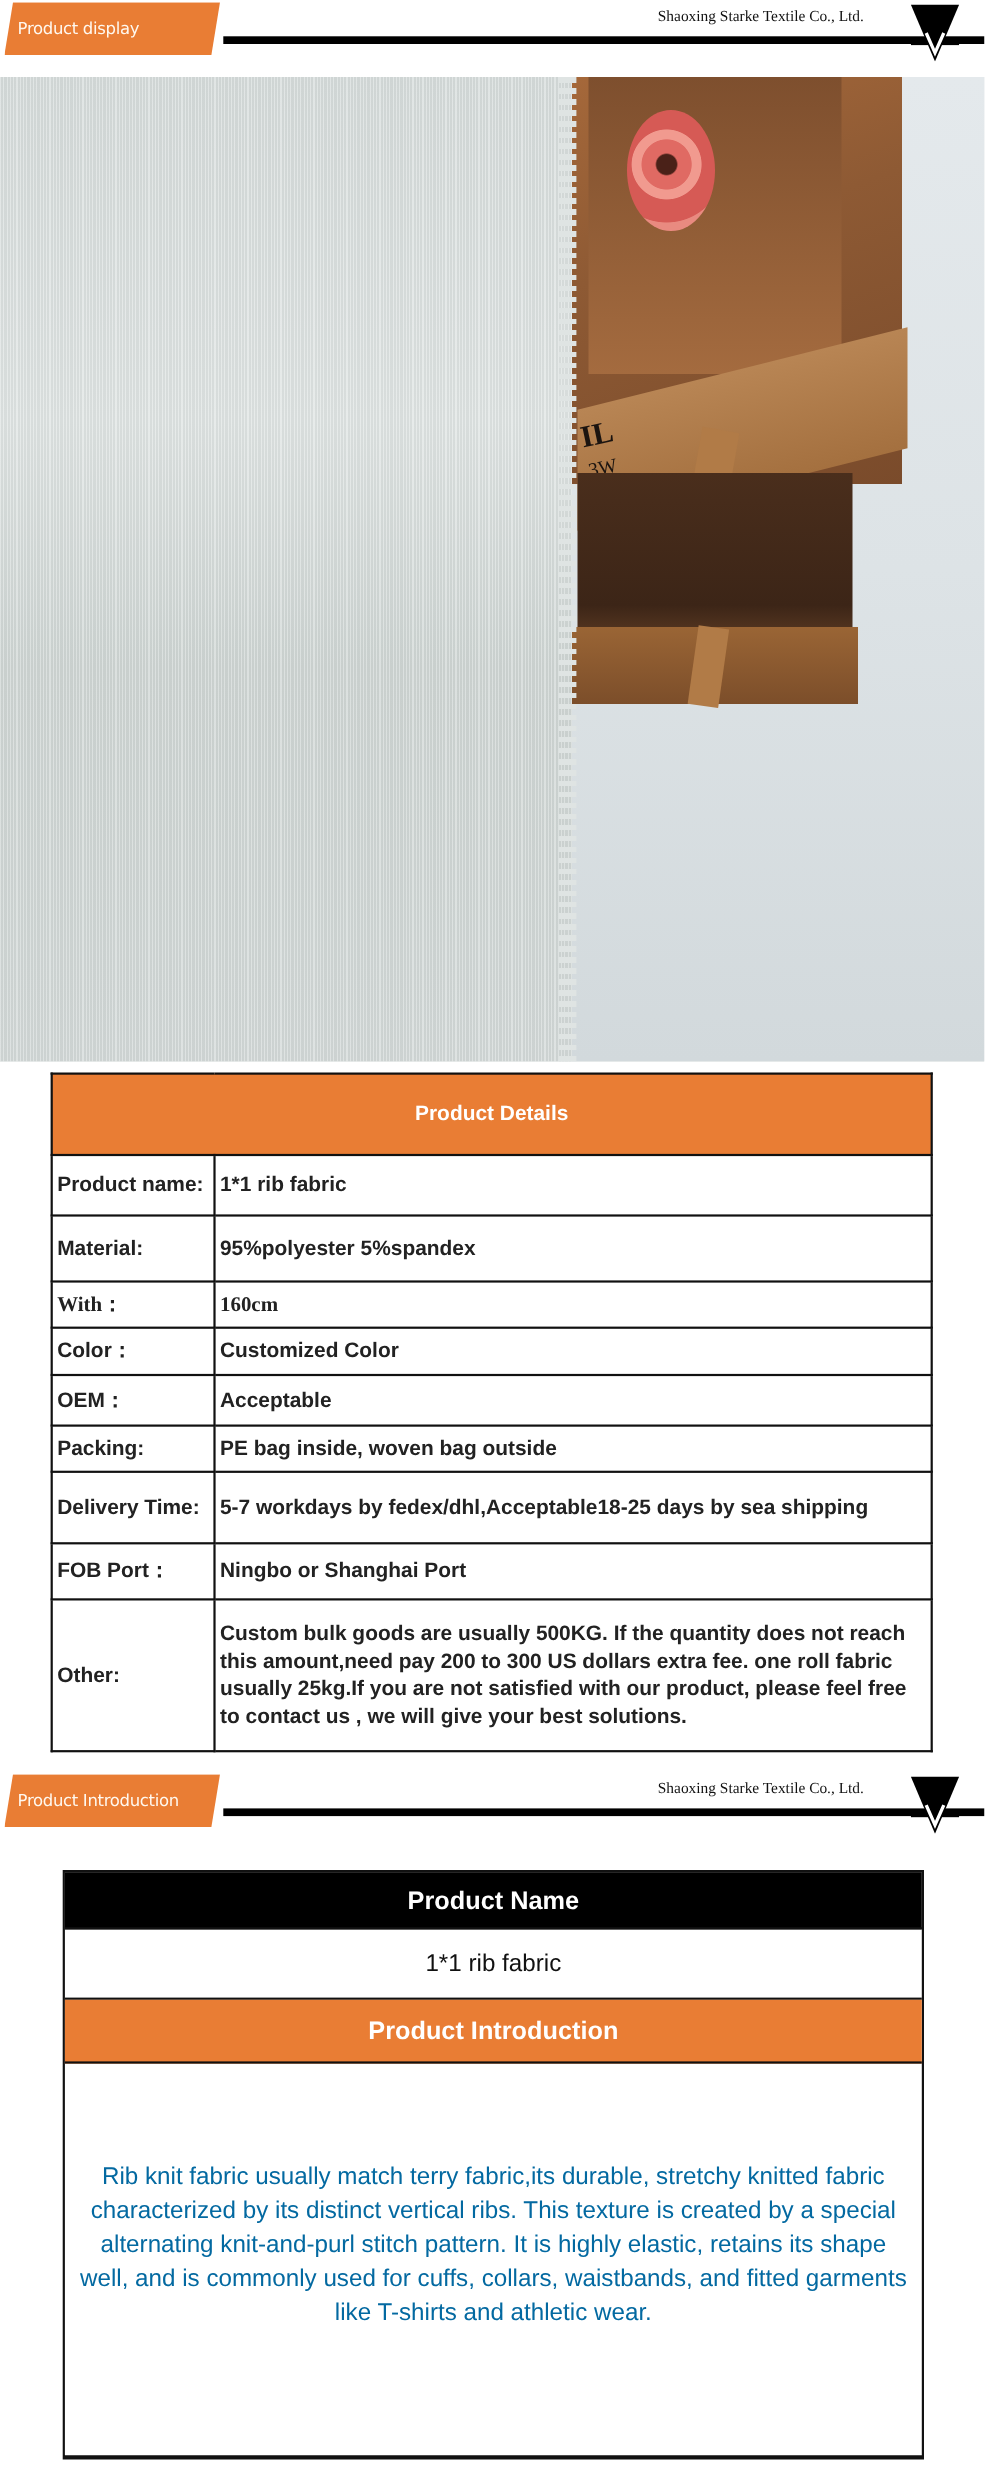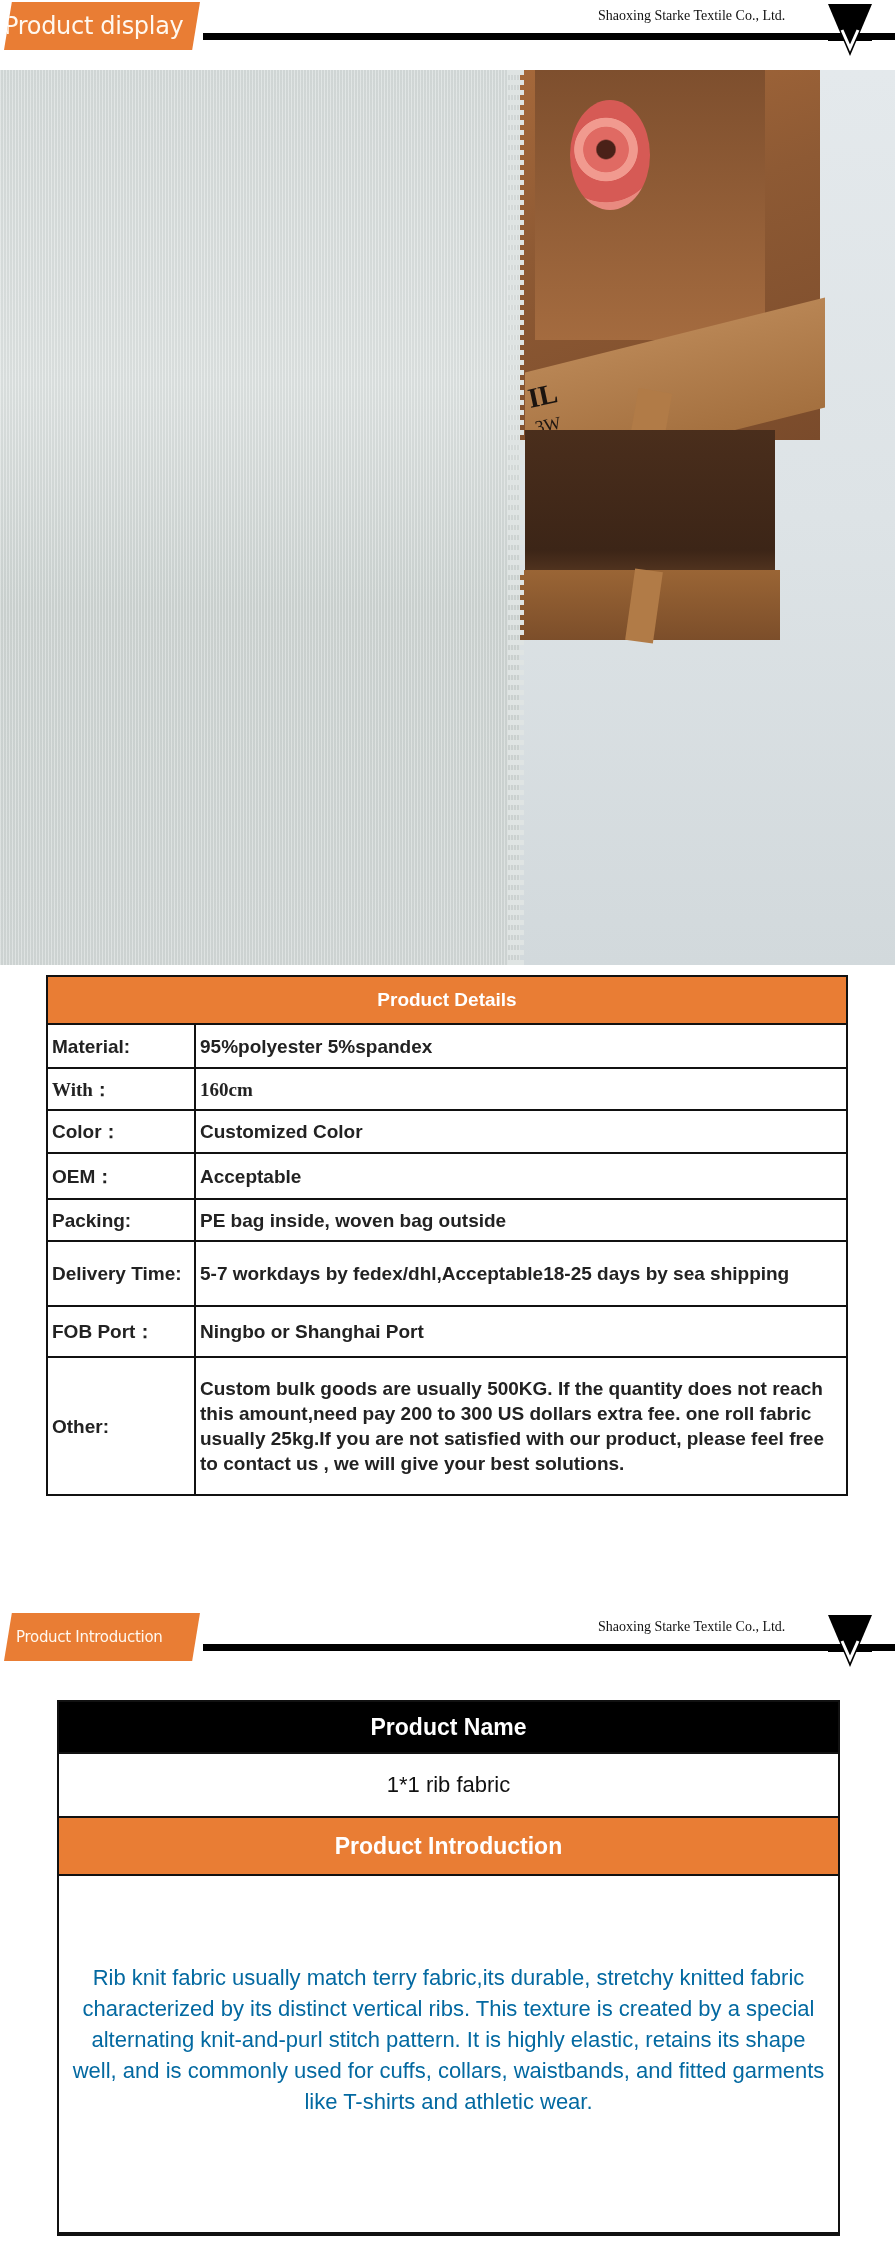--- a/index.html
+++ b/index.html
@@ -2,22 +2,22 @@
 <html><head>
 <meta charset="utf-8">
 <style>
   html, body { margin:0; padding:0; background:#ffffff; }
   body { width:895px; height:2255px; position:relative; overflow:hidden; font-family:"Liberation Sans", sans-serif; }
 
   
   .banner { position:absolute; left:0; width:895px; height:60px; }
   .banner .tab { position:absolute; left:4px; top:2px; width:196px; height:48px; background:#e97d34;
                  clip-path:polygon(4% 0, 100% 0, 96% 100%, 0 100%); }
-  .banner .tab span { position:absolute; left:0; top:0; height:48px; line-height:48px; color:#fff8ef;
-                      font-family:"DejaVu Sans", sans-serif; font-size:24px; white-space:nowrap; letter-spacing:-0.3px; }
+  .banner .tab span { position:absolute; left:12px; top:0; height:48px; line-height:48px; color:#fff8ef;
+                      font-family:"DejaVu Sans", sans-serif; font-size:15px; white-space:nowrap; letter-spacing:-0.3px; }
   .banner .tab.small span { font-size:15px; left:12px; }
   .banner .bar { position:absolute; left:203px; top:33px; width:692px; height:7px; background:#000; }
   .banner .brand { position:absolute; left:598px; top:8px; font-family:"Liberation Serif", serif; font-size:14px; color:#111; white-space:nowrap; }
   .banner .logo { position:absolute; left:828px; top:4px; width:44px; height:52px; }
 
   
   .photo { position:absolute; left:0; top:70px; width:895px; height:895px; overflow:hidden; background:#d8dedd; }
   .photo .fabric { position:absolute; left:0; top:0; width:520px; height:895px;
      background:
        repeating-linear-gradient(90deg, rgba(255,255,255,0.25) 0 1px, rgba(0,0,0,0.03) 1px 3px),
@@ -38,21 +38,21 @@
      background:linear-gradient(180deg, #9a6535 0%, #7c4e2a 100%); }
   .photo .peg { position:absolute; left:628px; top:320px; width:34px; height:120px; background:#b17b47; transform:rotate(10deg); }
   .photo .peg2 { position:absolute; left:630px; top:500px; width:28px; height:72px; background:#b17b47; transform:rotate(8deg); }
   .photo .ball { position:absolute; left:570px; top:30px; width:80px; height:110px; border-radius:50%;
      background:radial-gradient(circle at 45% 45%, #4a2118 0 12%, #e06a63 14% 30%, #f19a8f 31% 42%, #d65a55 43% 70%, #e98a80 71% 100%); }
   .photo .box-text { position:absolute; left:528px; top:310px; font-family:"Liberation Serif", serif; font-size:28px; font-weight:bold; color:#1b1410; transform:rotate(-12deg); }
   .photo .box-text2 { position:absolute; left:535px; top:345px; font-family:"Liberation Serif", serif; font-size:18px; color:#1b1410; transform:rotate(-12deg); }
 
   
   .details { position:absolute; left:46px; top:975px; width:802px; border-collapse:collapse; border:2px solid #111; }
-  .details th { background:#e97d34; color:#fff; font-size:19px; font-weight:bold; height:38px; padding:4px; border:2px solid #111; text-align:center; }
+  .details th { background:#e97d34; color:#fff; font-size:19px; font-weight:bold; height:38px; padding:17px; border:2px solid #111; text-align:center; }
   .details td { border:2px solid #111; font-size:19px; color:#222; padding:4px 4px 4px 4px; vertical-align:middle; line-height:25px; font-weight:bold; }
   .details td.k { width:138px; }
   .details td.v { padding-left:4px; }
 
   
   .intro { position:absolute; left:57px; top:1700px; width:783px; height:536px; border-left:2px solid #111; border-right:2px solid #111; border-top:2px solid #111; border-bottom:4px solid #111; box-sizing:border-box; }
   .intro .hdr { height:50px; background:#000000; color:#fff; font-size:23px; font-weight:bold; text-align:center; line-height:50px; border-bottom:2px solid #111; }
   .intro .name { height:62px; line-height:62px; text-align:center; font-size:22px; color:#111; border-bottom:2px solid #111; }
   .intro .hdr2 { height:56px; line-height:56px; background:#e97d34; color:#fff; font-size:23px; font-weight:bold; text-align:center; border-bottom:2px solid #111; }
   .intro .body { position:absolute; left:0; right:0; top:260px; padding:0 10px; text-align:center; font-size:22px; line-height:31px; color:#0369a1; }
@@ -89,21 +89,25 @@
   <div class="fabric-edge"></div>
 </div>
 
 <table class="details">
   <thead>
     <tr>
         <th colspan="2">Product Details</th>
       </tr>
   </thead>
   <tbody>
-    <tr style="height:44px;padding-left:37px;">
+    <tr style="height:55px;">
+      <td class="k">Product name:</td>
+      <td class="v">1*1 rib fabric</td>
+    </tr>
+    <tr style="height:60px;padding-left:37px;">
       <td class="k">Material:</td>
       <td class="v">95%polyester 5%spandex</td>
     </tr>
     <tr style="height:42px;font-family:Liberation Serif, serif;">
       <td class="k">With：</td>
       <td class="v">160cm</td>
     </tr>
     <tr style="height:43px;">
       <td class="k">Color：</td>
       <td class="v">Customized Color</td>

